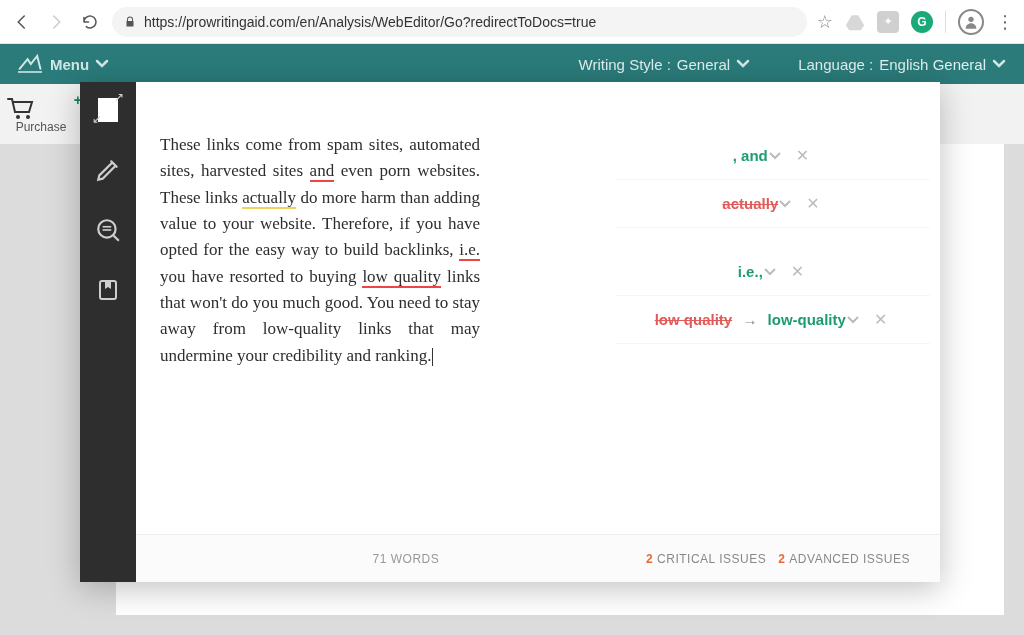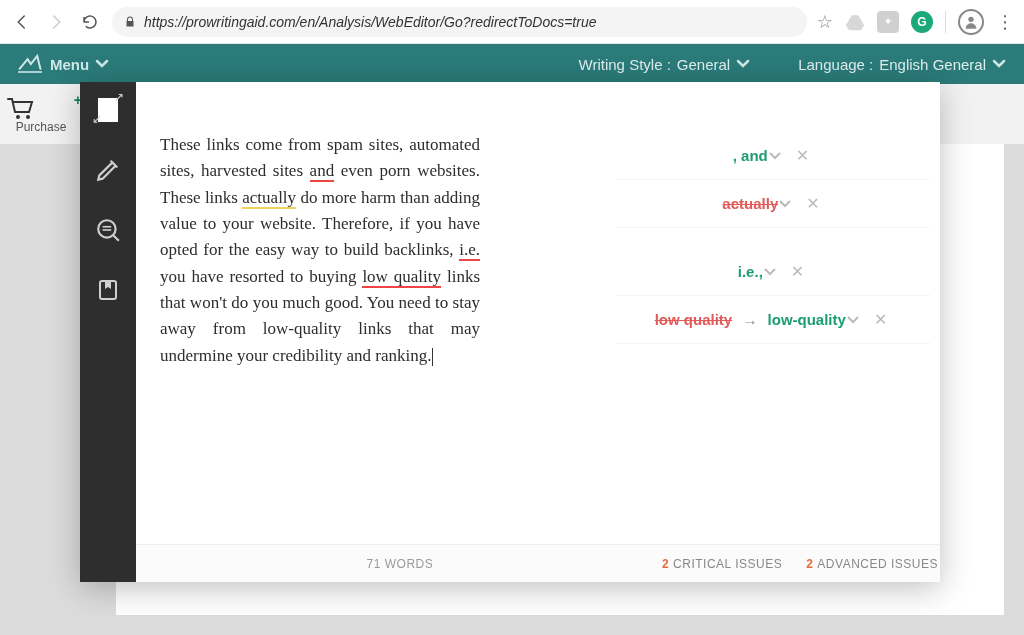--- a/index.html
+++ b/index.html
@@ -4,21 +4,21 @@
 <style>
   * { box-sizing: border-box; margin: 0; padding: 0; }
   html, body { width: 1024px; height: 635px; font-family: Arial, Helvetica, sans-serif; overflow: hidden; background: #fff; }
 
   
   .chrome-bar { height: 44px; display: flex; align-items: center; padding: 0 10px; gap: 10px; background: #fff; border-bottom: 1px solid #e6e6e6; }
   .nav-btn { width: 24px; height: 24px; display:flex; align-items:center; justify-content:center; color:#666; cursor:pointer; }
   .nav-btn.disabled { color:#bbb; cursor:default;}
   .url-bar { flex:1; height:30px; border-radius:15px; background:#f4f4f4; display:flex; align-items:center; padding:0 12px; gap:8px; }
   .lock { color:#555; }
-  .url-text { font-size:14px; color:#333;font-style:italic; }
+  .url-text { font-size:14px; color:#333; }
   .chrome-right { display:flex; align-items:center; gap:12px; color:#888; }
   .chrome-right .star { font-size:18px; color:#888;}
   .chrome-right .icon-pill { width:22px; height:22px; border-radius:4px; background:#ddd; display:flex; align-items:center; justify-content:center; font-size:11px; color:#fff;}
   .chrome-right .g-badge { width:22px; height:22px; border-radius:50%; background:#1ca97a; color:#fff; font-weight:bold; display:flex;align-items:center;justify-content:center; font-size:12px;}
   .chrome-right .sep { width:1px; height:22px; background:#ddd;}
   .person { width:26px; height:26px; border-radius:50%; border:2px solid #888; display:flex;align-items:center;justify-content:center;}
   .kebab { font-size:18px; color:#666;}
 
   
   .app-header { height:40px; background:#2a7b7a; color:#dfeeee; display:flex; align-items:center; padding:0 18px; font-size:15px; }
@@ -62,23 +62,23 @@
   .caret { display:inline-block; width:1px; height:18px; background:#333; vertical-align:middle; margin-left:1px;}
 
   .sugg-item { display:flex; align-items:center; justify-content:center; padding:14px 8px 14px 4px; border-bottom:1px solid #f5f5f5;}
   .sugg-text { font-size:15px; font-weight:600;}
   .green-t { color:#1c9c71;}
   .red-strike { color:#e25b5b; text-decoration:line-through;}
   .arrow-right { color:#888; margin:0 6px;}
   .sugg-ctrl { display:flex; align-items:center; gap:14px; color:#bbb;}
   .sugg-ctrl span { cursor:pointer; font-size:16px;}
 
-  .footer-bar { position:absolute; left:56px; right:0; bottom:0; height:38px; background:#fbfbfb; border-top:1px solid #eee; display:flex; align-items:center; padding:0 2px; font-size:12px; color:#999; letter-spacing:0.5px;}
+  .footer-bar { position:absolute; left:56px; right:0; bottom:0; height:48px; background:#fbfbfb; border-top:1px solid #eee; display:flex; align-items:center; padding:0 30px; font-size:12px; color:#999; letter-spacing:0.5px;}
   .footer-bar .wc { flex:1; text-align:center;}
-  .footer-bar .issues { display:flex; gap:24px; color:#888;}
+  .footer-bar .issues { display:flex; gap:12px; color:#888;}
   .footer-bar .num { color:#e86a3a; font-weight:700; margin-right:4px;}
 
   svg { display:block; }
 </style>
 </head>
 <body>
 
 <div class="chrome-bar">
   <div class="nav-btn">
     <svg width="18" height="18" viewBox="0 0 24 24">

